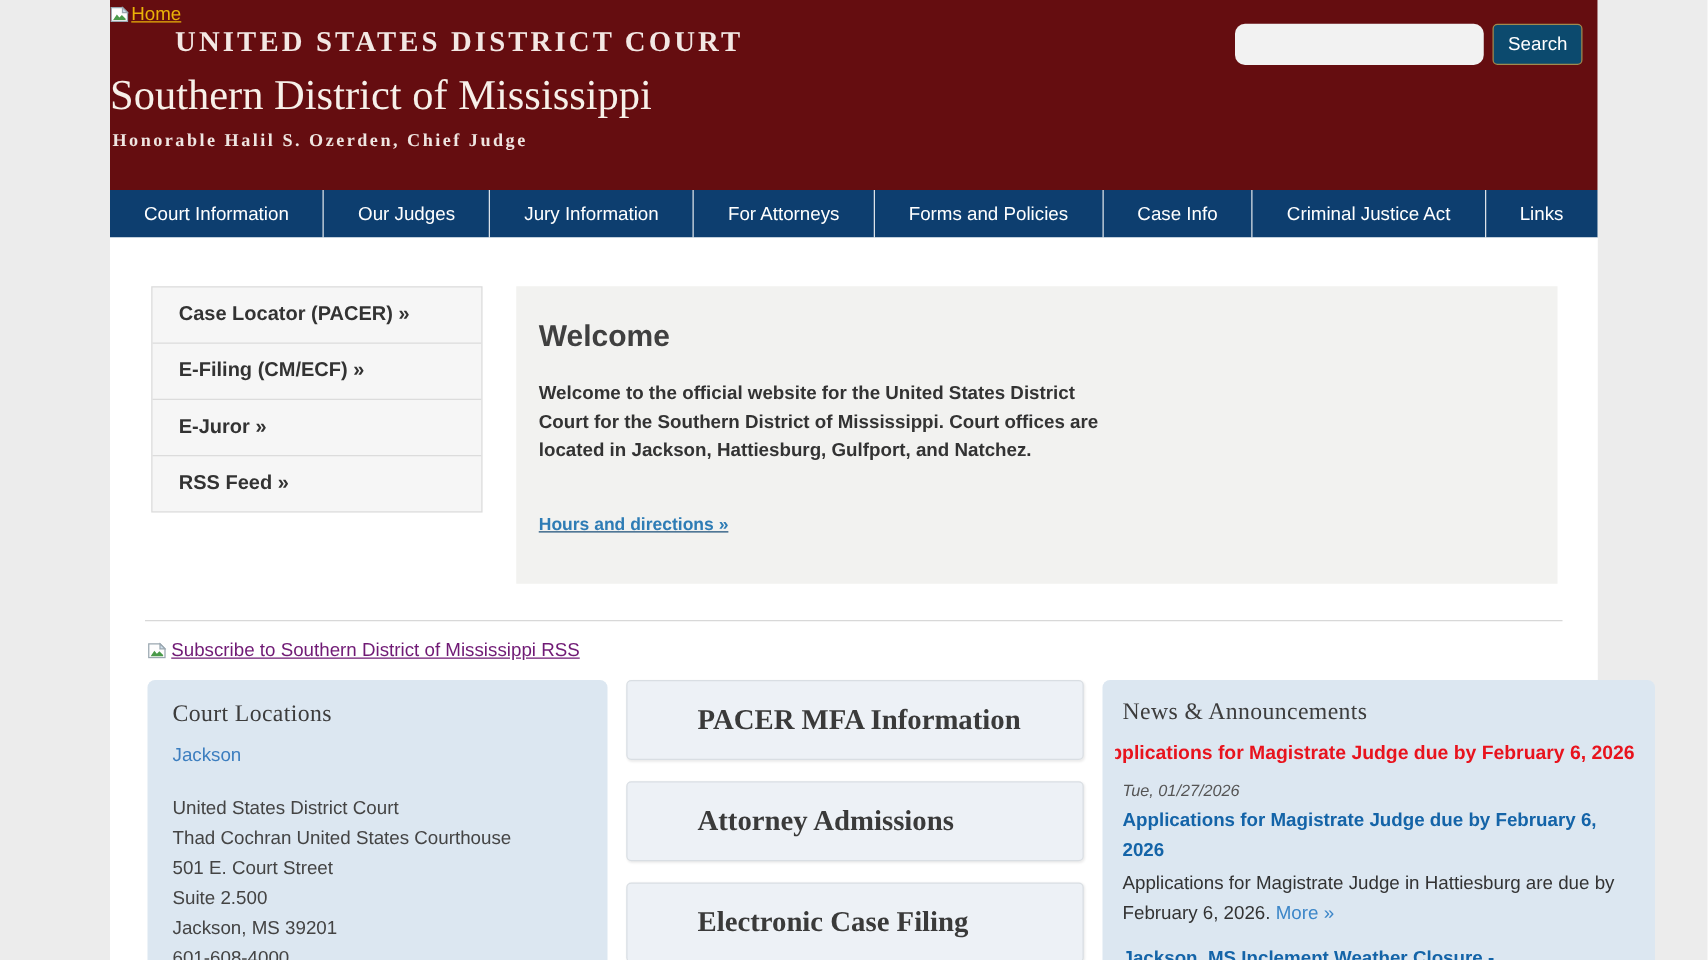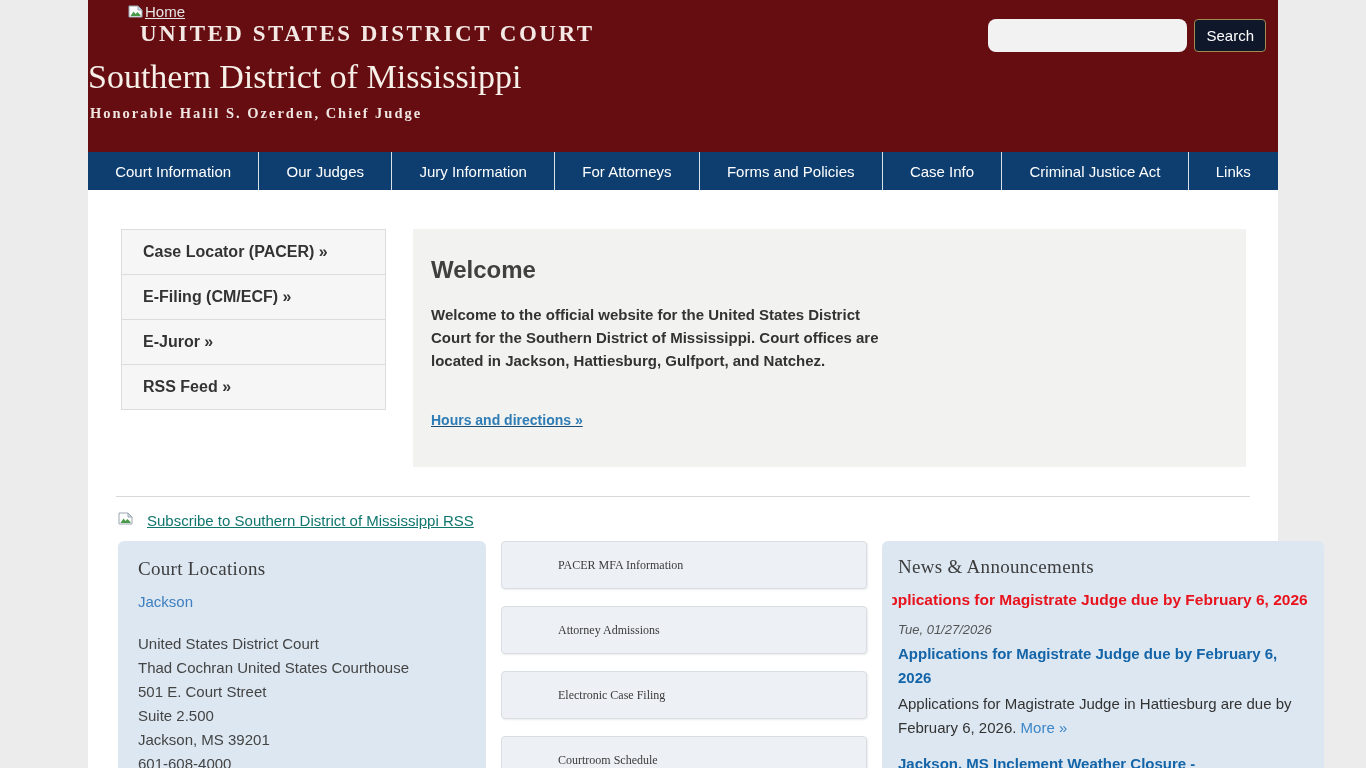--- a/index.html
+++ b/index.html
@@ -3,32 +3,32 @@
 <meta charset="utf-8">
 <style>
   * { box-sizing: border-box; margin: 0; padding: 0; }
   html, body { width: 1366px; height: 768px; overflow: hidden; }
   body { background: #ececec; font-family: "Liberation Sans", sans-serif; }
   .page { width: 1190px; margin-left: 88px; background: #fff; min-height: 768px; }
 
   
   header { position: relative; height: 152px; background: #650d10; }
   .home-link { position: absolute; top: 3px; left: 0; display: inline-flex; align-items: center;
-               gap: 2px; color: #e5e5e5; font-size: 15px; text-decoration: underline; cursor: pointer; padding-left: 40px; }
+               gap: 2px; color: #eab308; font-size: 15px; text-decoration: underline; cursor: pointer; }
   .broken-img { display: inline-flex; }
   .eyebrow { position: absolute; top: 21px; left: 52px; font-family: "Liberation Serif", serif;
              font-size: 23px; font-weight: bold; letter-spacing: 2.5px; color: #f3e8e4; }
   .site-title { position: absolute; top: 58px; left: 0; font-family: "Liberation Serif", serif;
                 font-size: 34px; font-weight: normal; color: #f7f0e9; }
   .site-subtitle { position: absolute; top: 105px; left: 2px; font-family: "Liberation Serif", serif;
                    font-size: 14.5px; font-weight: bold; letter-spacing: 2px; color: #efe5e1; }
   .search-area { position: absolute; top: 19px; right: 12px; display: flex; gap: 7px; }
   .search-input { width: 199px; height: 33px; border: none; border-radius: 8px; background: #f2f2f2;
                   padding: 0 10px; font-size: 15px; outline: none; }
-  .search-button { height: 33px; padding: 0 11px; background: #0f172a; color: #fff; border: 1px solid #a08a4e;
+  .search-button { height: 33px; padding: 0 11px; background: #0c4a6e; color: #fff; border: 1px solid #a08a4e;
                    border-radius: 4px; font-size: 15px; cursor: pointer; }
 
   
   nav { display: flex; height: 38px; background: #0d3e6f; }
   .nav-item { flex: 1 1 auto; display: flex; align-items: center; justify-content: center;
               padding: 0 14px; color: #fff; font-size: 15px; text-decoration: none;
               border-left: 1px solid rgba(255,255,255,0.85); cursor: pointer; white-space: nowrap; }
   .nav-item:first-child { border-left: none; }
 
   
@@ -42,37 +42,37 @@
 
   .welcome { flex: 1 1 auto; background: #f2f2f0; padding: 27px 40px 38px 18px; }
   .welcome h2 { font-size: 24px; color: #404040; margin-bottom: 19px; }
   .welcome p { max-width: 472px; font-size: 15px; font-weight: bold; line-height: 23px;
                color: #333; margin-bottom: 39px; }
   .hours-link { font-size: 14px; font-weight: bold; color: #2e7cb5; text-decoration: underline;
                 text-decoration-color: #1b4f78; cursor: pointer; margin-top: 12px; }
 
   .rule { height: 1px; background: #d8d8d8; margin: 29px 28px 0 28px; }
 
-  .subscribe { display: inline-flex; gap: 14px; margin: 15px 0 0 30px;
-               color: #0f766e; font-size: 15px; text-decoration: underline; cursor: pointer; }
+  .subscribe { display: inline-flex; align-items: center; gap: 4px; margin: 15px 0 0 30px;
+               color: #701a75; font-size: 15px; text-decoration: underline; cursor: pointer; }
 
   .columns { display: flex; gap: 15px; align-items: flex-start; margin: 12px 32px 0 30px; }
 
   .loc-box { flex: 0 0 368px; background: #dce7f1; border-radius: 6px; padding: 17px 20px 28px; }
   .panel-heading { font-family: "Liberation Serif", serif; font-size: 19px; font-weight: normal;
                    color: #3d3d3d; margin-bottom: 13px; letter-spacing: 0.3px; }
   .city-link { display: inline-block; font-size: 15px; color: #3c7ebf; text-decoration: none;
                margin-bottom: 22px; cursor: pointer; text-align: right; }
   .addr-line { font-size: 15px; line-height: 24px; color: #444; }
 
   .services { flex: 0 0 366px; display: flex; flex-direction: column; gap: 17px; }
-  .service-card { display: flex; align-items: center; height: 48px; padding-left: 56px;
+  .service-card { display: flex; align-items: center; height: 64px; padding-left: 56px;
                   background: #edf1f6; border: 1px solid #d9dee3; border-radius: 4px;
-                  font-family: "Liberation Serif", serif; font-size: 12px; color: #3a3a3a;
-                  text-decoration: none; box-shadow: 1px 1px 2px rgba(0,0,0,0.08); cursor: pointer; }
+                  font-family: "Liberation Serif", serif; font-size: 23px; color: #3a3a3a;
+                  text-decoration: none; box-shadow: 1px 1px 2px rgba(0,0,0,0.08); cursor: pointer; font-weight: bold; }
 
   .news-box { flex: 0 0 364px; background: #dce7f1; border-radius: 6px; padding: 15px 16px 20px; }
   .ticker { overflow: hidden; white-space: nowrap; height: 23px; margin: 10px 0 2px -6px; cursor: pointer; }
   .ticker span { display: inline-block; margin-left: -15px; font-size: 15.5px; font-weight: bold;
                  color: #e8131d; }
   .news-date { font-size: 13px; font-style: italic; color: #555; margin: 8px 0 5px; }
   .news-title { display: block; font-size: 15px; font-weight: bold; line-height: 24px;
                 color: #1464a8; text-decoration: none; cursor: pointer; }
   .news-body { font-size: 15px; line-height: 24px; color: #333; margin: 2px 0 12px; }
   .more-link { color: #3c86c8; text-decoration: none; cursor: pointer; }

